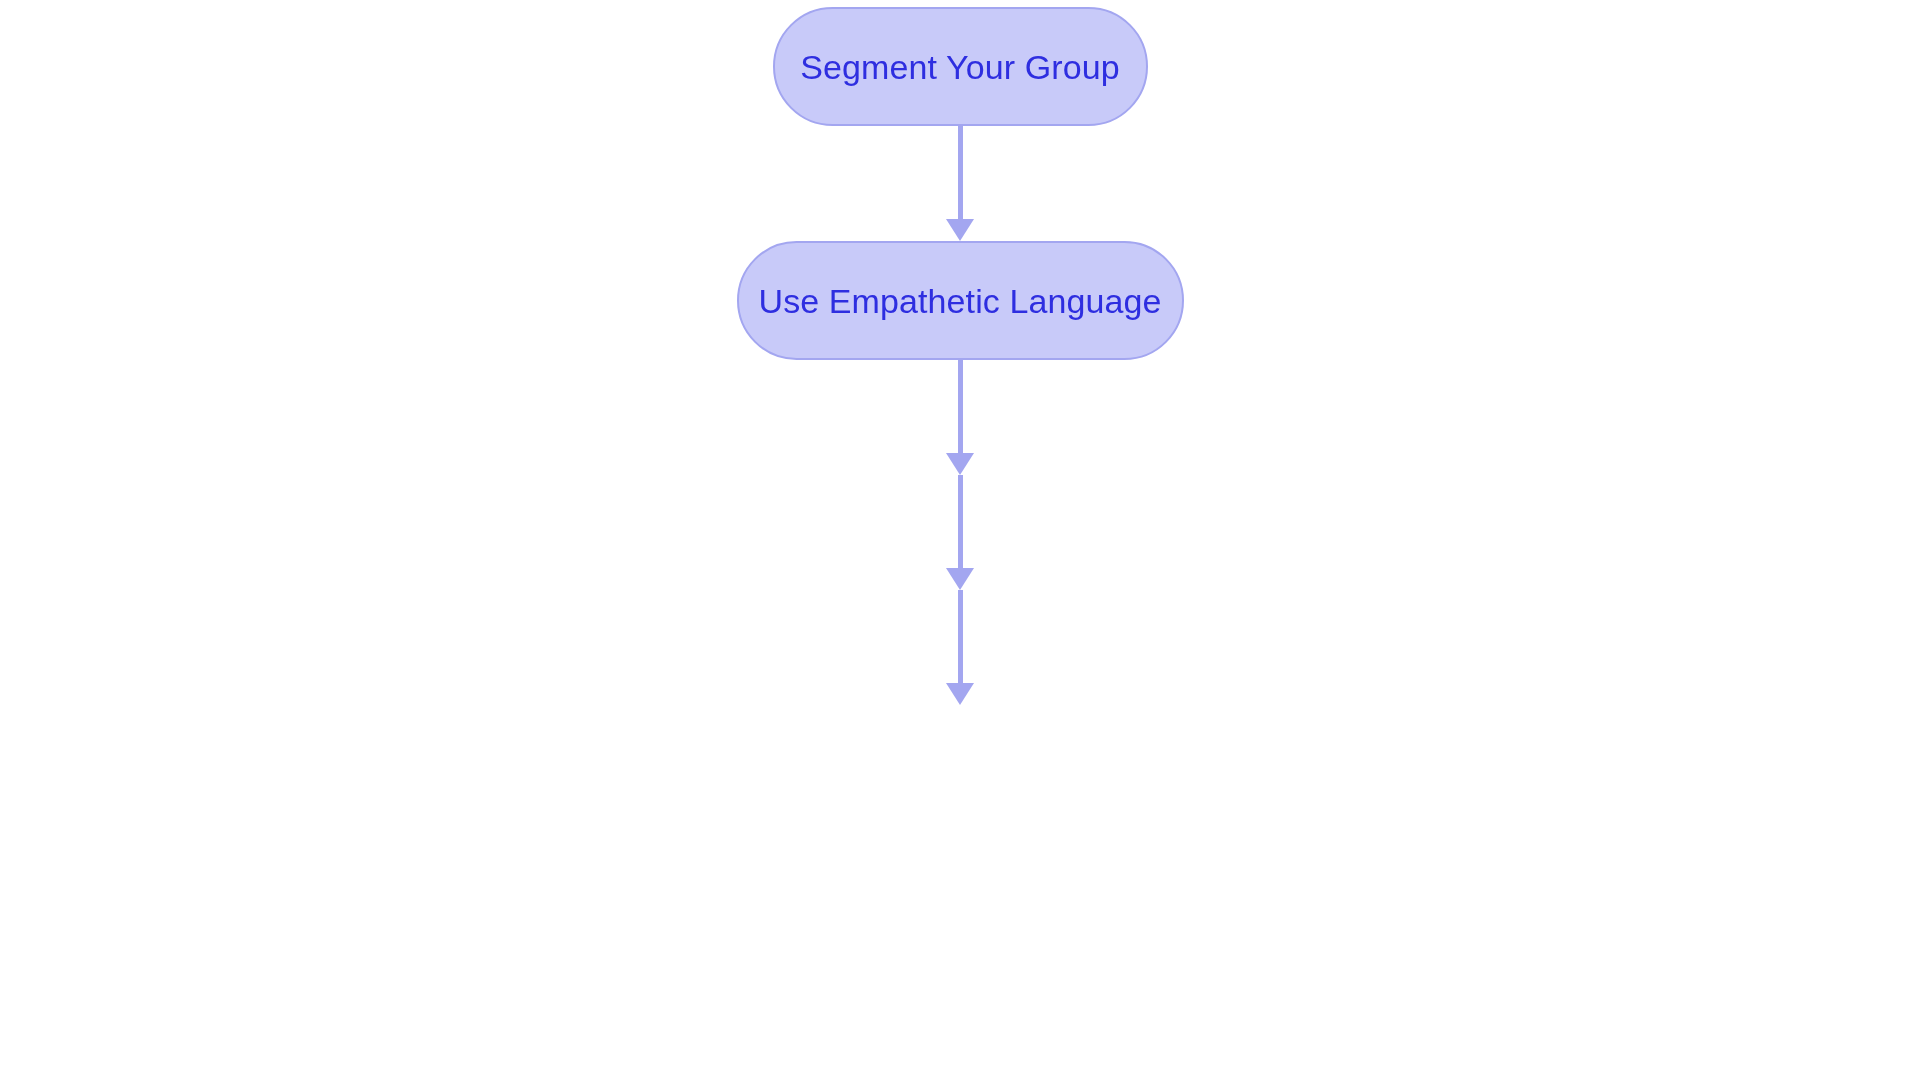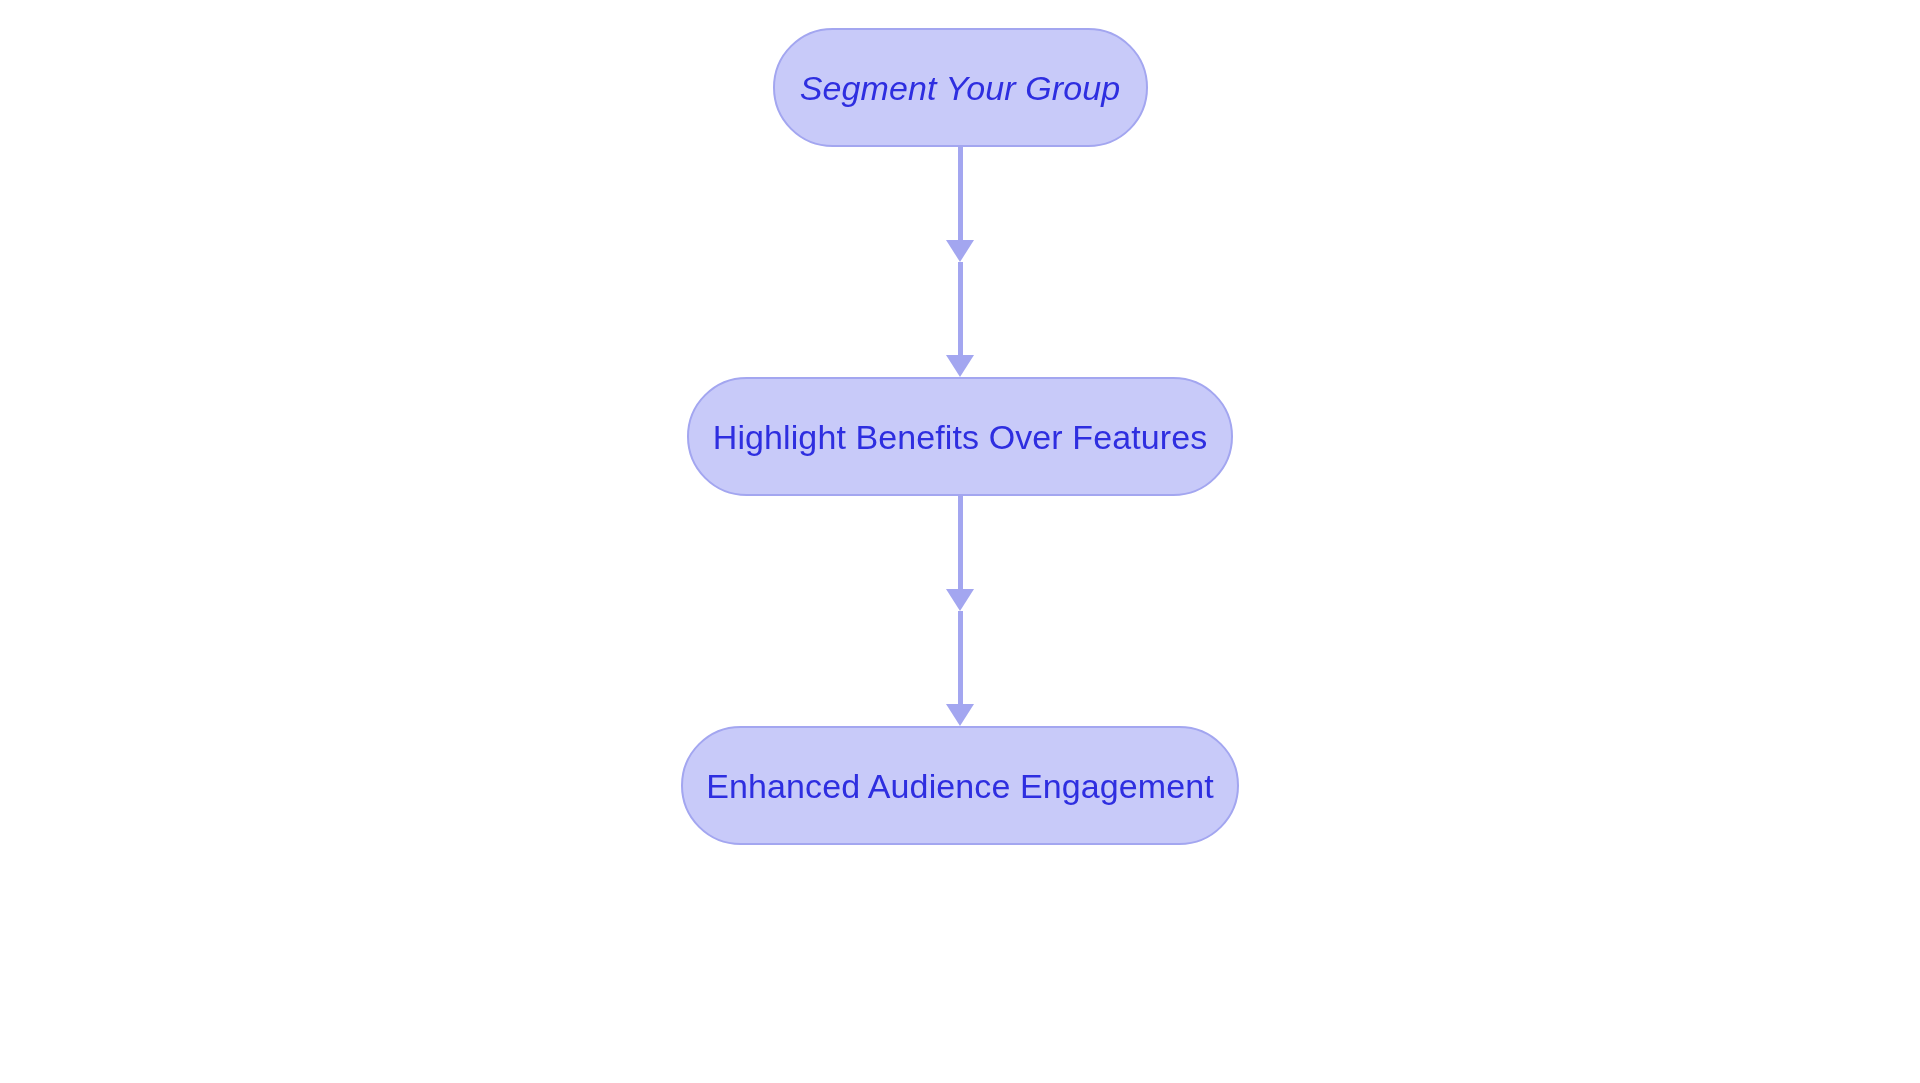--- a/index.html
+++ b/index.html
@@ -76,21 +76,21 @@
   .connector-head {
     width: 0;
     height: 0;
     border-left: 14px solid transparent;
     border-right: 14px solid transparent;
     border-top: 22px solid #a3a6f0;
     margin-top: -1px;
   }
 
   
-  .flow-node.n1 { width: 375px; margin-top: 28px; font-style: italic; }
+  .flow-node.n1 { width: 375px; margin-top: 7px; }
   .flow-node.n2 { width: 447px; }
   .flow-node.n3 { width: 546px; }
   .flow-node.n4 { width: 420px; }
   .flow-node.n5 { width: 558px; }
 </style>
 </head>
 <body>
 
 <div id="flowchart-canvas">
 
@@ -98,39 +98,36 @@
 
     <div class="flow-node n1">
       <span class="flow-node-label">Segment Your Group</span>
     </div>
 
     <div class="flow-connector">
       <div class="connector-shaft"></div>
       <div class="connector-head"></div>
     </div>
 
-
-    <div class="flow-connector">
-      <div class="connector-shaft"></div>
-      <div class="connector-head"></div>
-    </div>
-
-    <div class="flow-node n3">
-      <span class="flow-node-label">Highlight Benefits Over Features</span>
+    <div class="flow-node n2">
+      <span class="flow-node-label">Use Empathetic Language</span>
     </div>
 
     <div class="flow-connector">
       <div class="connector-shaft"></div>
       <div class="connector-head"></div>
     </div>
 
 
     <div class="flow-connector">
       <div class="connector-shaft"></div>
       <div class="connector-head"></div>
     </div>
 
-    <div class="flow-node n5">
-      <span class="flow-node-label">Enhanced Audience Engagement</span>
+
+    <div class="flow-connector">
+      <div class="connector-shaft"></div>
+      <div class="connector-head"></div>
     </div>
+
 
   </div>
 </div>
 
 </body></html>

